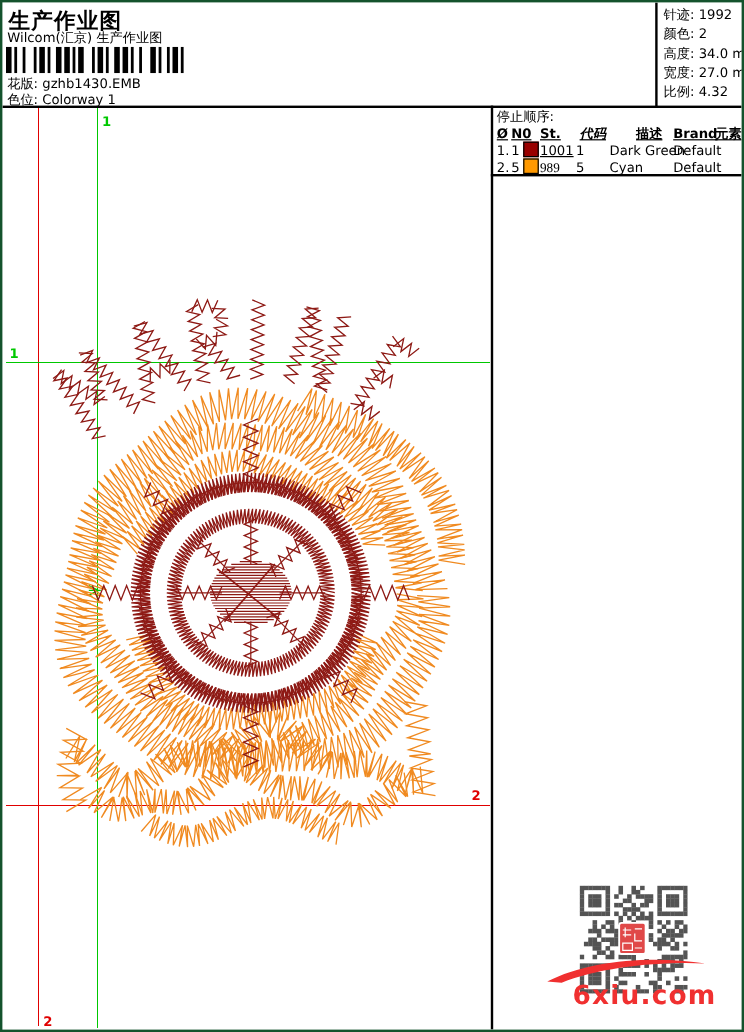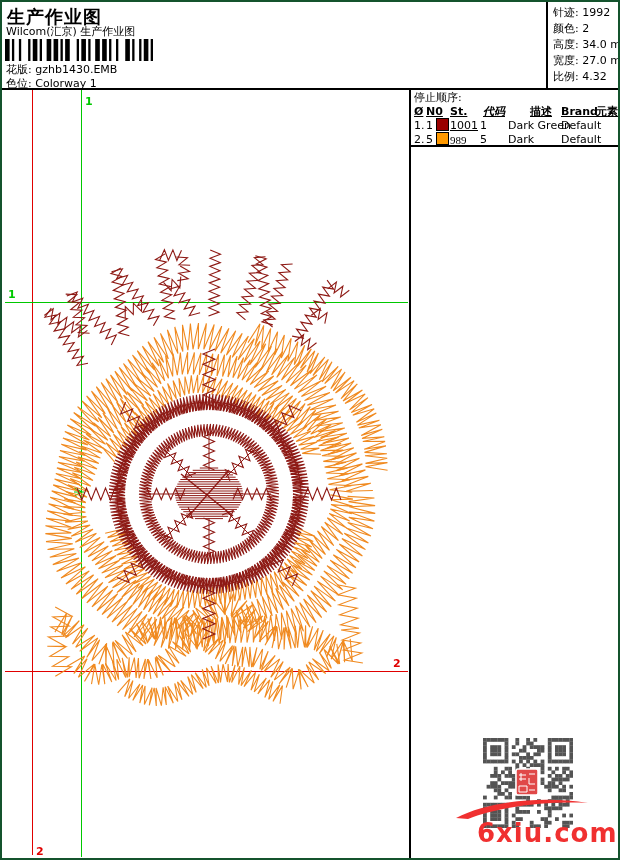--- a/index.html
+++ b/index.html
@@ -10,21 +10,21 @@
   }
   .abs { position:absolute; }
   .t11 { font-size:11px; line-height:14px; color:#000; white-space:nowrap; }
   .title { font-size:18px; font-weight:bold; color:#000; letter-spacing:1px; white-space:nowrap; }
   .hline { position:absolute; background:#000; height:2px; }
   .vline { position:absolute; background:#000; width:2px; }
   .hdr { font-weight:bold; text-decoration:underline; }
   .right { text-align:left; display:inline-block; }
   .swatch { position:absolute; width:13px; height:13px; border:1px solid #000; }
   #design-svg { position:absolute; left:2px; top:87px; }
-  #wm-text { font-size:26px; font-weight:bold; letter-spacing:1px; white-space:nowrap; }
+  #wm-text { font-size:22px; font-weight:bold; letter-spacing:1px; white-space:nowrap; }
 </style>
 </head>
 <body>
 
 <div id="page">
 
   <div class="abs title" style="left:5px; top:3px;">生产作业图</div>
   <div class="abs t11" style="left:4px; top:23px;">Wilcom(汇京) 生产作业图</div>
 
   <svg class="abs" id="barcode-svg" style="left:3px; top:37px;" width="150" height="22">
@@ -105,21 +105,21 @@
   <div class="abs t11 right" style="left:448px; top:117px; width:30px;text-decoration:underline;">1001</div>
   <div class="abs t11 right" style="left:478px; top:117px; width:20px;">1</div>
   <div class="abs t11" style="left:506px; top:117px;">Dark Green</div>
   <div class="abs t11" style="left:559px; top:117px;">Default</div>
 
   <div class="abs t11" style="left:412px; top:131px;">2.</div>
   <div class="abs t11" style="left:424px; top:131px;">5</div>
   <div class="swatch" id="swatch-1" style="left: 434px; top: 130px; background: rgb(255, 153, 0);"></div>
   <div class="abs t11 right" style="left:448px; top:131px; width:30px;font-family:Liberation Serif, serif;">989</div>
   <div class="abs t11 right" style="left:478px; top:131px; width:20px;">5</div>
-  <div class="abs t11" style="left:506px; top:131px;">Dark</div>
+  <div class="abs t11" style="left:506px; top:131px;">Cyan</div>
   <div class="abs t11" style="left:559px; top:131px;">Default</div>
 
   <svg id="design-svg" width="405" height="769" viewBox="0 0 405 769">
       <g shape-rendering="crispEdges">
         <line x1="28" y1="1" x2="28" y2="766" stroke="#E00000" stroke-width="1"></line>
         <line x1="77" y1="1" x2="77" y2="768" stroke="#00C800" stroke-width="1"></line>
         <line x1="1" y1="213" x2="404" y2="213" stroke="#00C800" stroke-width="1"></line>
         <line x1="1" y1="582" x2="404" y2="582" stroke="#E00000" stroke-width="1"></line>
       </g>
       <text x="81" y="16" fill="#00C800" font-size="11" font-weight="bold">1</text>

